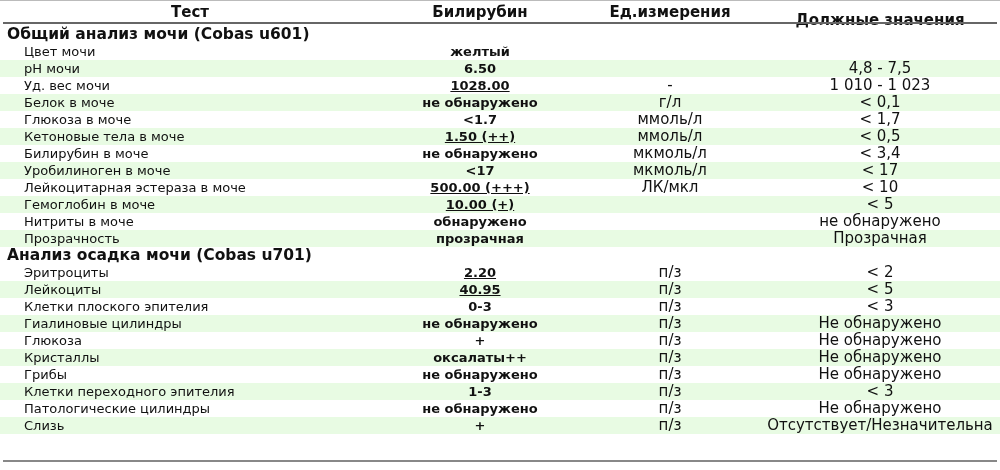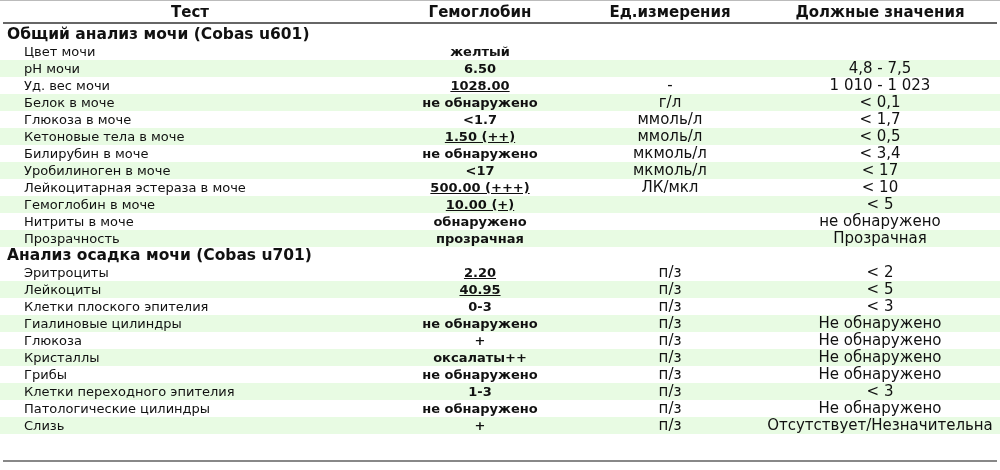--- a/index.html
+++ b/index.html
@@ -22,23 +22,23 @@
   .c-ref { left: 760px; width: 240px; text-align: center; font-size: 15px; overflow: hidden; }
   .bottom-rule { position: absolute; left: 3px; top: 460px; width: 994px; height: 2px; background: #888; }
 </style>
 </head>
 <body>
 
 <div class="top-rule"></div>
 
 <div class="header">
   <span class="hc" style="left:0;width:380px;">Тест</span>
-  <span class="hc" style="left:380px;width:200px;">Гемоглобин</span>
+  <span class="hc" style="left:380px;width:200px;">Билирубин</span>
   <span class="hc" style="left:580px;width:180px;">Ед.измерения</span>
-  <span class="hc" style="left:760px;width:240px;">Должные значения</span>
+  <span class="hc" style="left:760px;width:240px;margin-top:8px;">Должные значения</span>
 </div>
 <div class="head-rule"></div>
 
 <div class="table" id="results-table">
     <div class="row section">
       <span class="section-title">Общий анализ мочи (Cobas u601)</span>
     </div>
     <div class="row">
       <span class="cell c-test">Цвет мочи</span>
       <span class="cell c-res">желтый</span>

